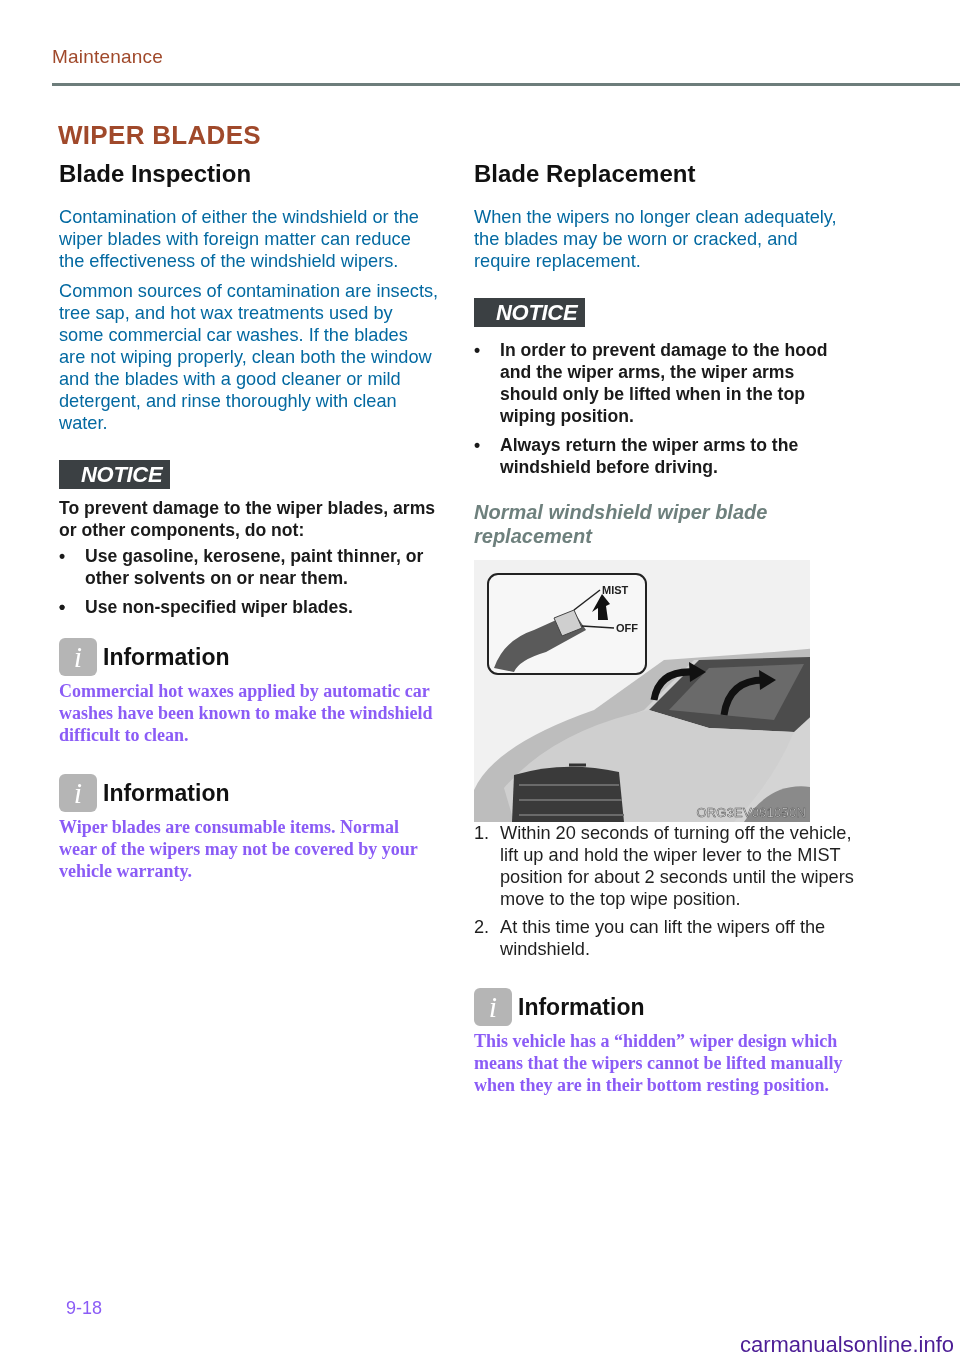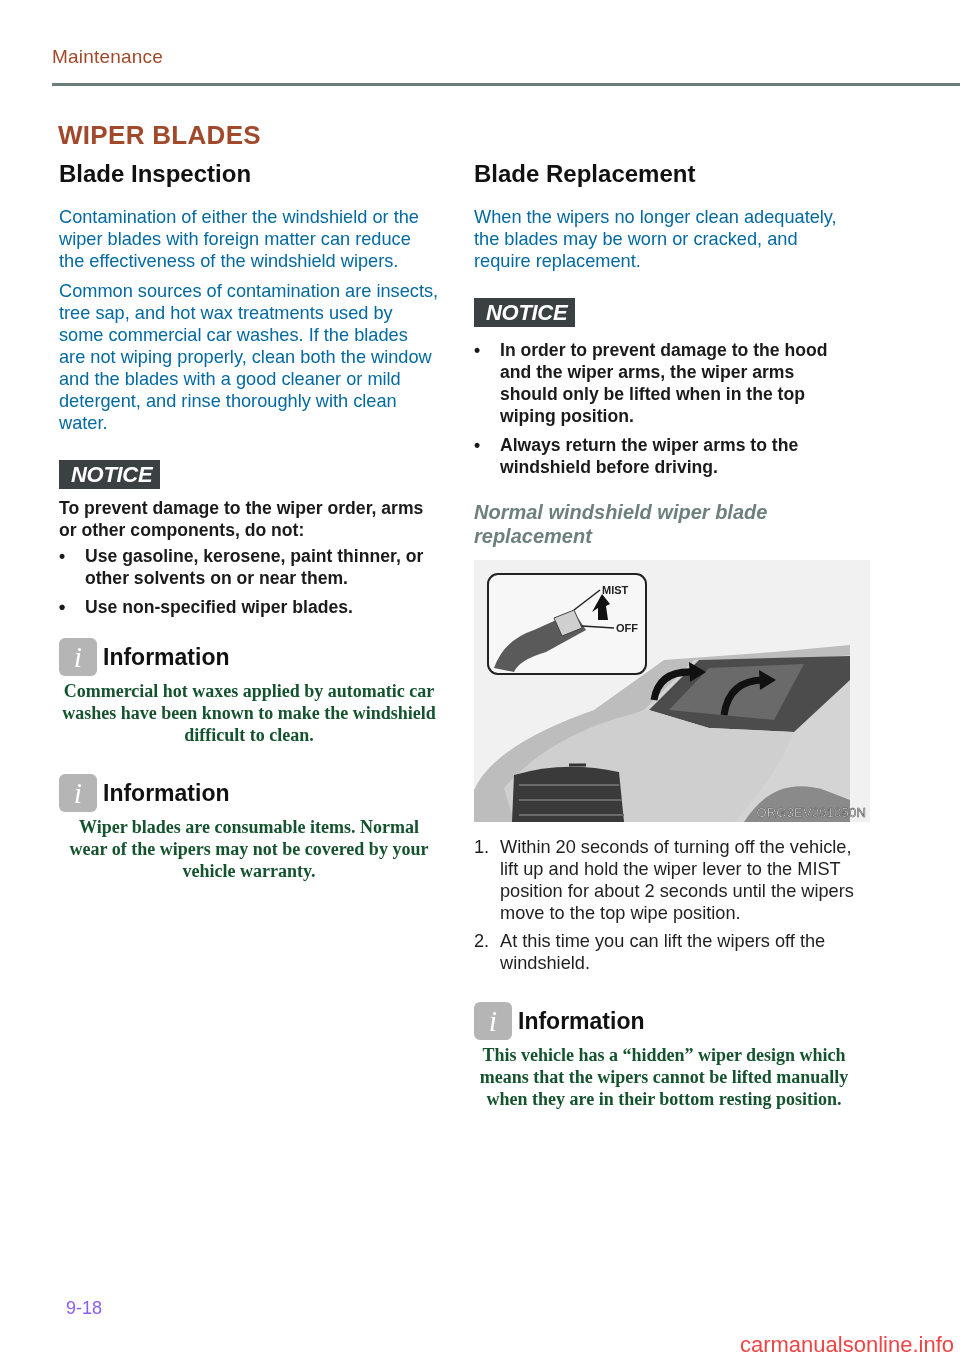--- a/index.html
+++ b/index.html
@@ -11,60 +11,60 @@
 
   .title { position: absolute; left: 58px; top: 120px; font-size: 26px; font-weight: bold; color: #a0492b; font-family: "Liberation Sans", sans-serif; letter-spacing: 0.3px; }
 
   .col { position: absolute; top: 158px; width: 380px; }
   .col-left { left: 59px; }
   .col-right { left: 474px; }
 
   h2 { font-family: "Liberation Sans", sans-serif; font-weight: bold; font-size: 24px; color: #111; margin-bottom: 16px; line-height: 32px; }
   p.body { font-family: "Liberation Sans", sans-serif; font-size: 18.2px; line-height: 22px; color: #0369a1; margin-bottom: 8px; }
 
-  .notice-badge { display: inline-block; background: #3b4043; color: #fff; font-family: "Liberation Sans", sans-serif; font-weight: bold; font-style: italic; font-size: 22px; padding: 2px 8px 1px 12px; letter-spacing: -0.3px; margin-bottom: 8px; }
+  .notice-badge { display: inline-block; background: #3b4043; color: #fff; font-family: "Liberation Sans", sans-serif; font-weight: bold; font-style: italic; font-size: 22px; padding: 2px 8px 1px 22px; letter-spacing: -0.3px; margin-bottom: 8px; }
   .notice-text { font-family: "Liberation Sans", sans-serif; font-weight: bold; font-size: 17.6px; line-height: 22px; color: #1a1a1a; }
   ul.notice-list { list-style: none; margin-top: 4px; }
   ul.notice-list li { position: relative; padding-left: 26px; font-family: "Liberation Sans", sans-serif; font-weight: bold; font-size: 17.6px; line-height: 22px; color: #1a1a1a; margin-bottom: 7px; }
   ul.notice-list li .bullet { position: absolute; left: 0; top: 0; }
 
   .info-head { display: flex; align-items: center; margin-bottom: 4px; }
   .info-icon { width: 38px; height: 38px; border-radius: 6px; background: #b5b5b5; color: #fff; font-family: "Liberation Serif", serif; font-style: italic; font-size: 30px; display: flex; align-items: center; justify-content: center; margin-right: 6px; }
   .info-label { font-family: "Liberation Sans", sans-serif; font-weight: bold; font-size: 23px; color: #111; text-align: center; }
-  .info-text { font-family: "Liberation Serif", serif; font-weight: bold; font-size: 18px; line-height: 22px; color: #14532d; text-align: center; }
+  .info-text { font-family: "Liberation Serif", serif; font-weight: bold; font-size: 18px; line-height: 22px; color: #8b5cf6; }
 
   .subhead { font-family: "Liberation Sans", sans-serif; font-weight: bold; font-style: italic; font-size: 20px; line-height: 24px; color: #6e807d; margin: 0 0 12px 0; }
 
-  .figure { position: relative; width: 396px; height: 262px; background: #f1f1f1; margin-bottom: 14px; overflow: hidden; }
+  .figure { position: relative; width: 336px; height: 262px; background: #f1f1f1; overflow: hidden; }
   .figure svg { position: absolute; left: 0; top: 0; }
   .fig-code { position: absolute; right: 4px; bottom: 2px; font-family: "Liberation Sans", sans-serif; font-size: 13px; color: #fff; -webkit-text-stroke: 0.6px #555; letter-spacing: 0.2px; }
 
   ol.steps { list-style: none; }
   ol.steps li { position: relative; padding-left: 26px; font-family: "Liberation Sans", sans-serif; font-size: 18.2px; line-height: 22px; color: #1f1f1f; margin-bottom: 6px; }
   ol.steps li .num { position: absolute; left: 0; top: 0; }
 
   .page-num { position: absolute; left: 66px; top: 1298px; font-family: "Liberation Sans", sans-serif; font-size: 18px; color: #8b5cf6; }
-  .watermark { position: absolute; right: 6px; bottom: 4px; font-family: "Liberation Sans", sans-serif; font-size: 22px; color: #ef4444; }
+  .watermark { position: absolute; right: 6px; bottom: 4px; font-family: "Liberation Sans", sans-serif; font-size: 22px; color: #4c1d95; }
 </style>
 </head>
 <body>
 
 <div class="section-header">Maintenance</div>
 <div class="header-rule"></div>
 
 <div class="title">WIPER BLADES</div>
 
 <div class="col col-left">
   <h2>Blade Inspection</h2>
   <p class="body">Contamination of either the windshield or the wiper blades with foreign matter can reduce the effectiveness of the windshield wipers.</p>
   <p class="body">Common sources of contamination are insects, tree sap, and hot wax treatments used by some commercial car washes. If the blades are not wiping properly, clean both the window and the blades with a good cleaner or mild detergent, and rinse thoroughly with clean water.</p>
 
   <div style="margin-top:26px;">
     <span class="notice-badge">NOTICE</span>
-    <div class="notice-text">To prevent damage to the wiper order, arms or other components, do not:</div>
+    <div class="notice-text">To prevent damage to the wiper blades, arms or other components, do not:</div>
     <ul class="notice-list">
       <li><span class="bullet">•</span><span>Use gasoline, kerosene, paint thinner, or other solvents on or near them.</span></li>
       <li><span class="bullet">•</span></li>
       <li><span class="bullet">•</span><span>Use non-specified wiper blades.</span></li>
     </ul>
   </div>
 
   <div style="margin-top:20px;">
     <div class="info-head">
       <span class="info-icon">i</span>

